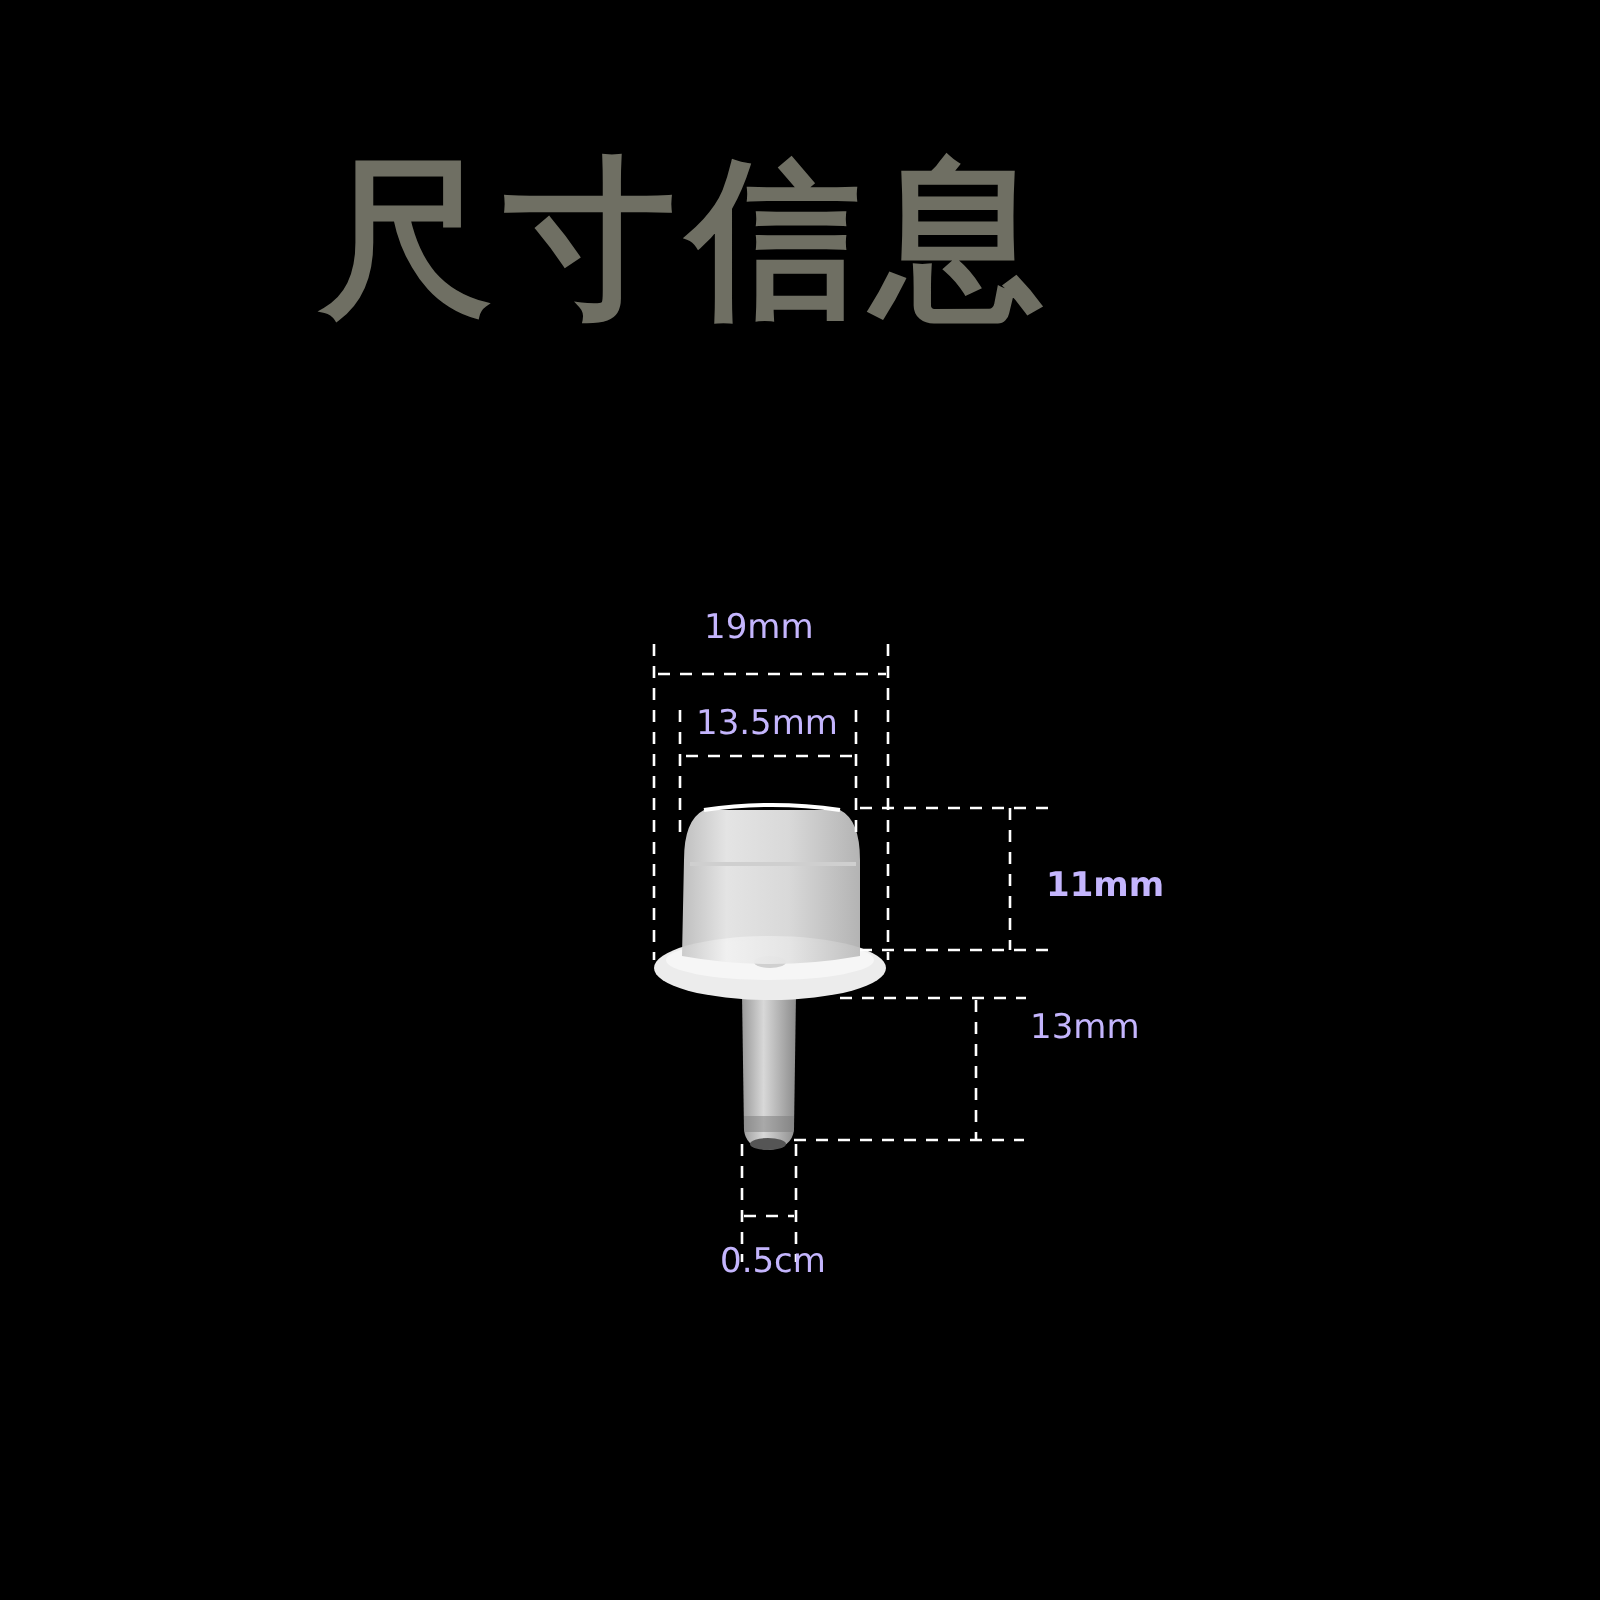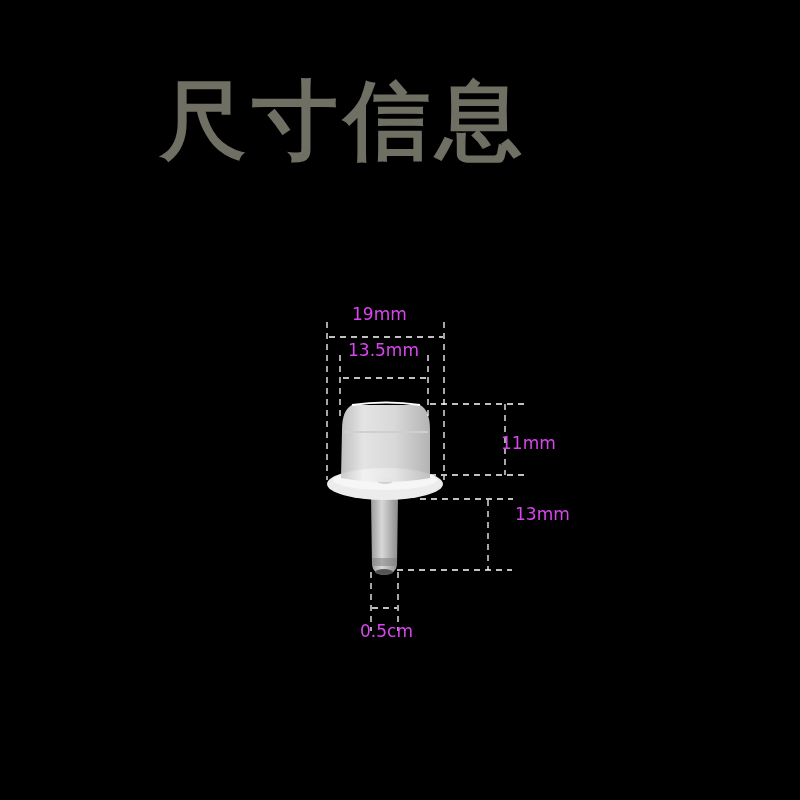--- a/index.html
+++ b/index.html
@@ -2,21 +2,21 @@
 <html><head>
   <meta charset="utf-8">
   <style>
     html, body { margin: 0; padding: 0; background: #000; }
     body { width: 800px; height: 800px; position: relative; overflow: hidden; font-family: "DejaVu Sans", sans-serif; }
     .title {
       position: absolute; left: 0; top: 70px; width: 688px; text-align: center;
       font-size: 86px; font-weight: 700; letter-spacing: 6px; line-height: 100px;
     }
     .dim-label {
-      position: absolute; color: #d946ef; font-size: 17px; line-height: 20px; white-space: nowrap;
+      position: absolute; color: #c4b5fd; font-size: 17px; line-height: 20px; white-space: nowrap;
       font-family: "DejaVu Sans", sans-serif;
     }
     svg.diagram { position: absolute; left: 0; top: 0; }
   </style>
 </head>
 <body>
 
 <div class="title" style="color:#6f6f63;">尺寸信息</div>
 
 <svg class="diagram" width="800" height="800" viewBox="0 0 800 800">
@@ -67,16 +67,16 @@
     <line x1="397" y1="570" x2="512" y2="570"></line>
     <line x1="488" y1="500" x2="488" y2="570"></line>
 
     <line x1="371" y1="572" x2="371" y2="631"></line>
     <line x1="398" y1="572" x2="398" y2="631"></line>
     <line x1="372" y1="608" x2="397" y2="608"></line>
   </g>
 </svg>
 
 <div class="dim-label" style="left:352px; top:304px;">19mm</div>
-<div class="dim-label" style="left:348px; top:340px;">13.5mm</div>
-<div class="dim-label" style="left:501px; top:433px;">11mm</div>
+<div class="dim-label" style="left:348px; top:352px;">13.5mm</div>
+<div class="dim-label" style="left:523px; top:433px;font-weight:bold;">11mm</div>
 <div class="dim-label" style="left:515px; top:504px;">13mm</div>
 <div class="dim-label" style="left:360px; top:621px;">0.5cm</div>
 
 </body></html>

